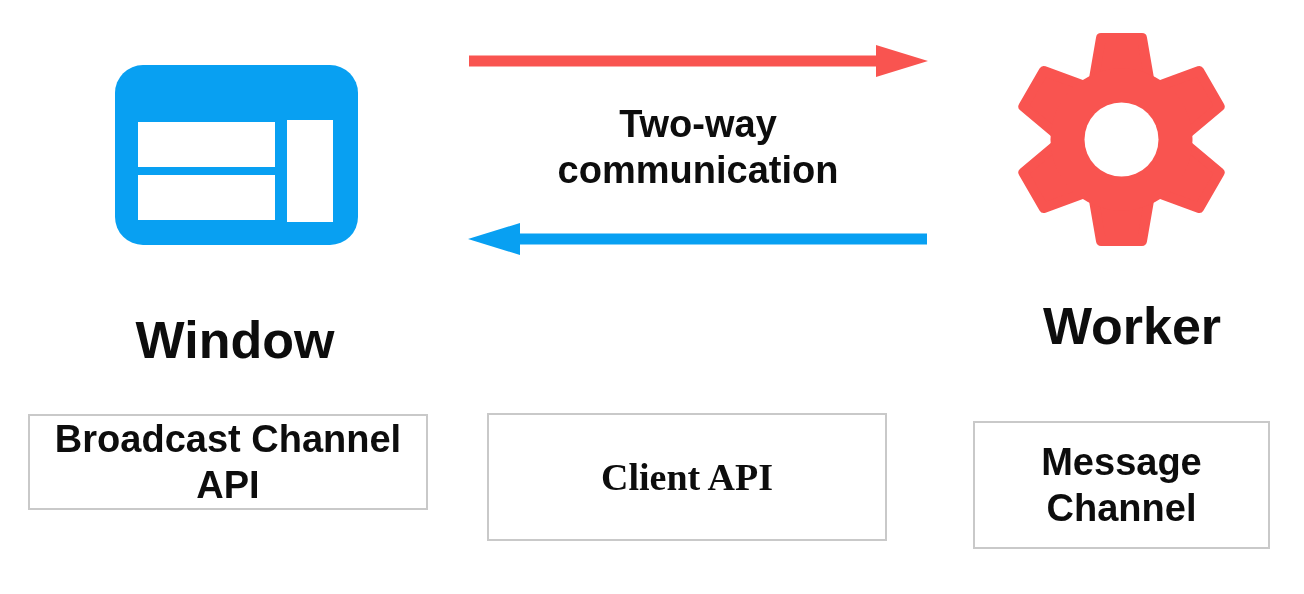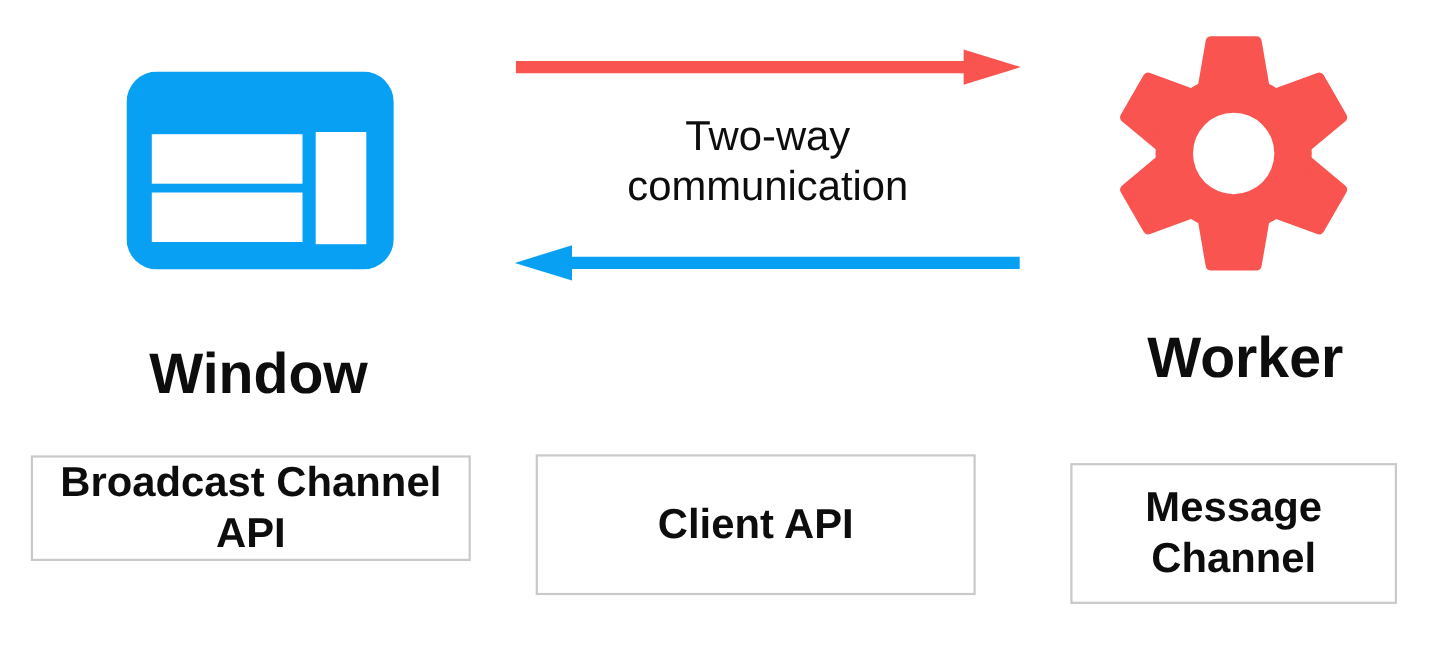--- a/index.html
+++ b/index.html
@@ -47,41 +47,41 @@
     font-weight: bold;
     text-align: center;
   }
   .window-label { left: 100px; top: 310px; width: 270px; }
   .worker-label { left: 1022px; top: 296px; width: 220px; }
 
   .comm-label {
     left: 540px; top: 101px; width: 316px;
     color: var(--text);
     font-size: 38px;
-    font-weight: normal;
+    font-weight: bold;
     line-height: 1.22;
     text-align: center;
   }
 
   
   .api-box {
     background: var(--bg);
     border: 2px solid var(--border);
     display: flex;
     align-items: center;
     justify-content: center;
     text-align: center;
     color: var(--text);
     font-size: 38px;
     font-weight: bold;
     line-height: 1.22;
     padding: 0 12px;
   }
   .api-box-1 { left: 28px;  top: 414px; width: 400px; height: 96px; }
-  .api-box-2 { left: 487px; top: 413px; width: 400px; height: 128px; }
+  .api-box-2 { left: 487px; top: 413px; width: 400px; height: 128px; font-family: Liberation Serif, serif; }
   .api-box-3 { left: 973px; top: 421px; width: 297px; height: 128px; justify-content: flex-end; }
 </style>
 </head>
 <body>
 
 <div class="canvas">
 
   <svg class="abs icon-window" viewBox="0 0 243 180" aria-hidden="true">
     <rect class="body" x="0" y="0" width="243" height="180" rx="28" ry="28"></rect>
     <rect class="pane" x="23" y="57" width="137" height="45"></rect>

